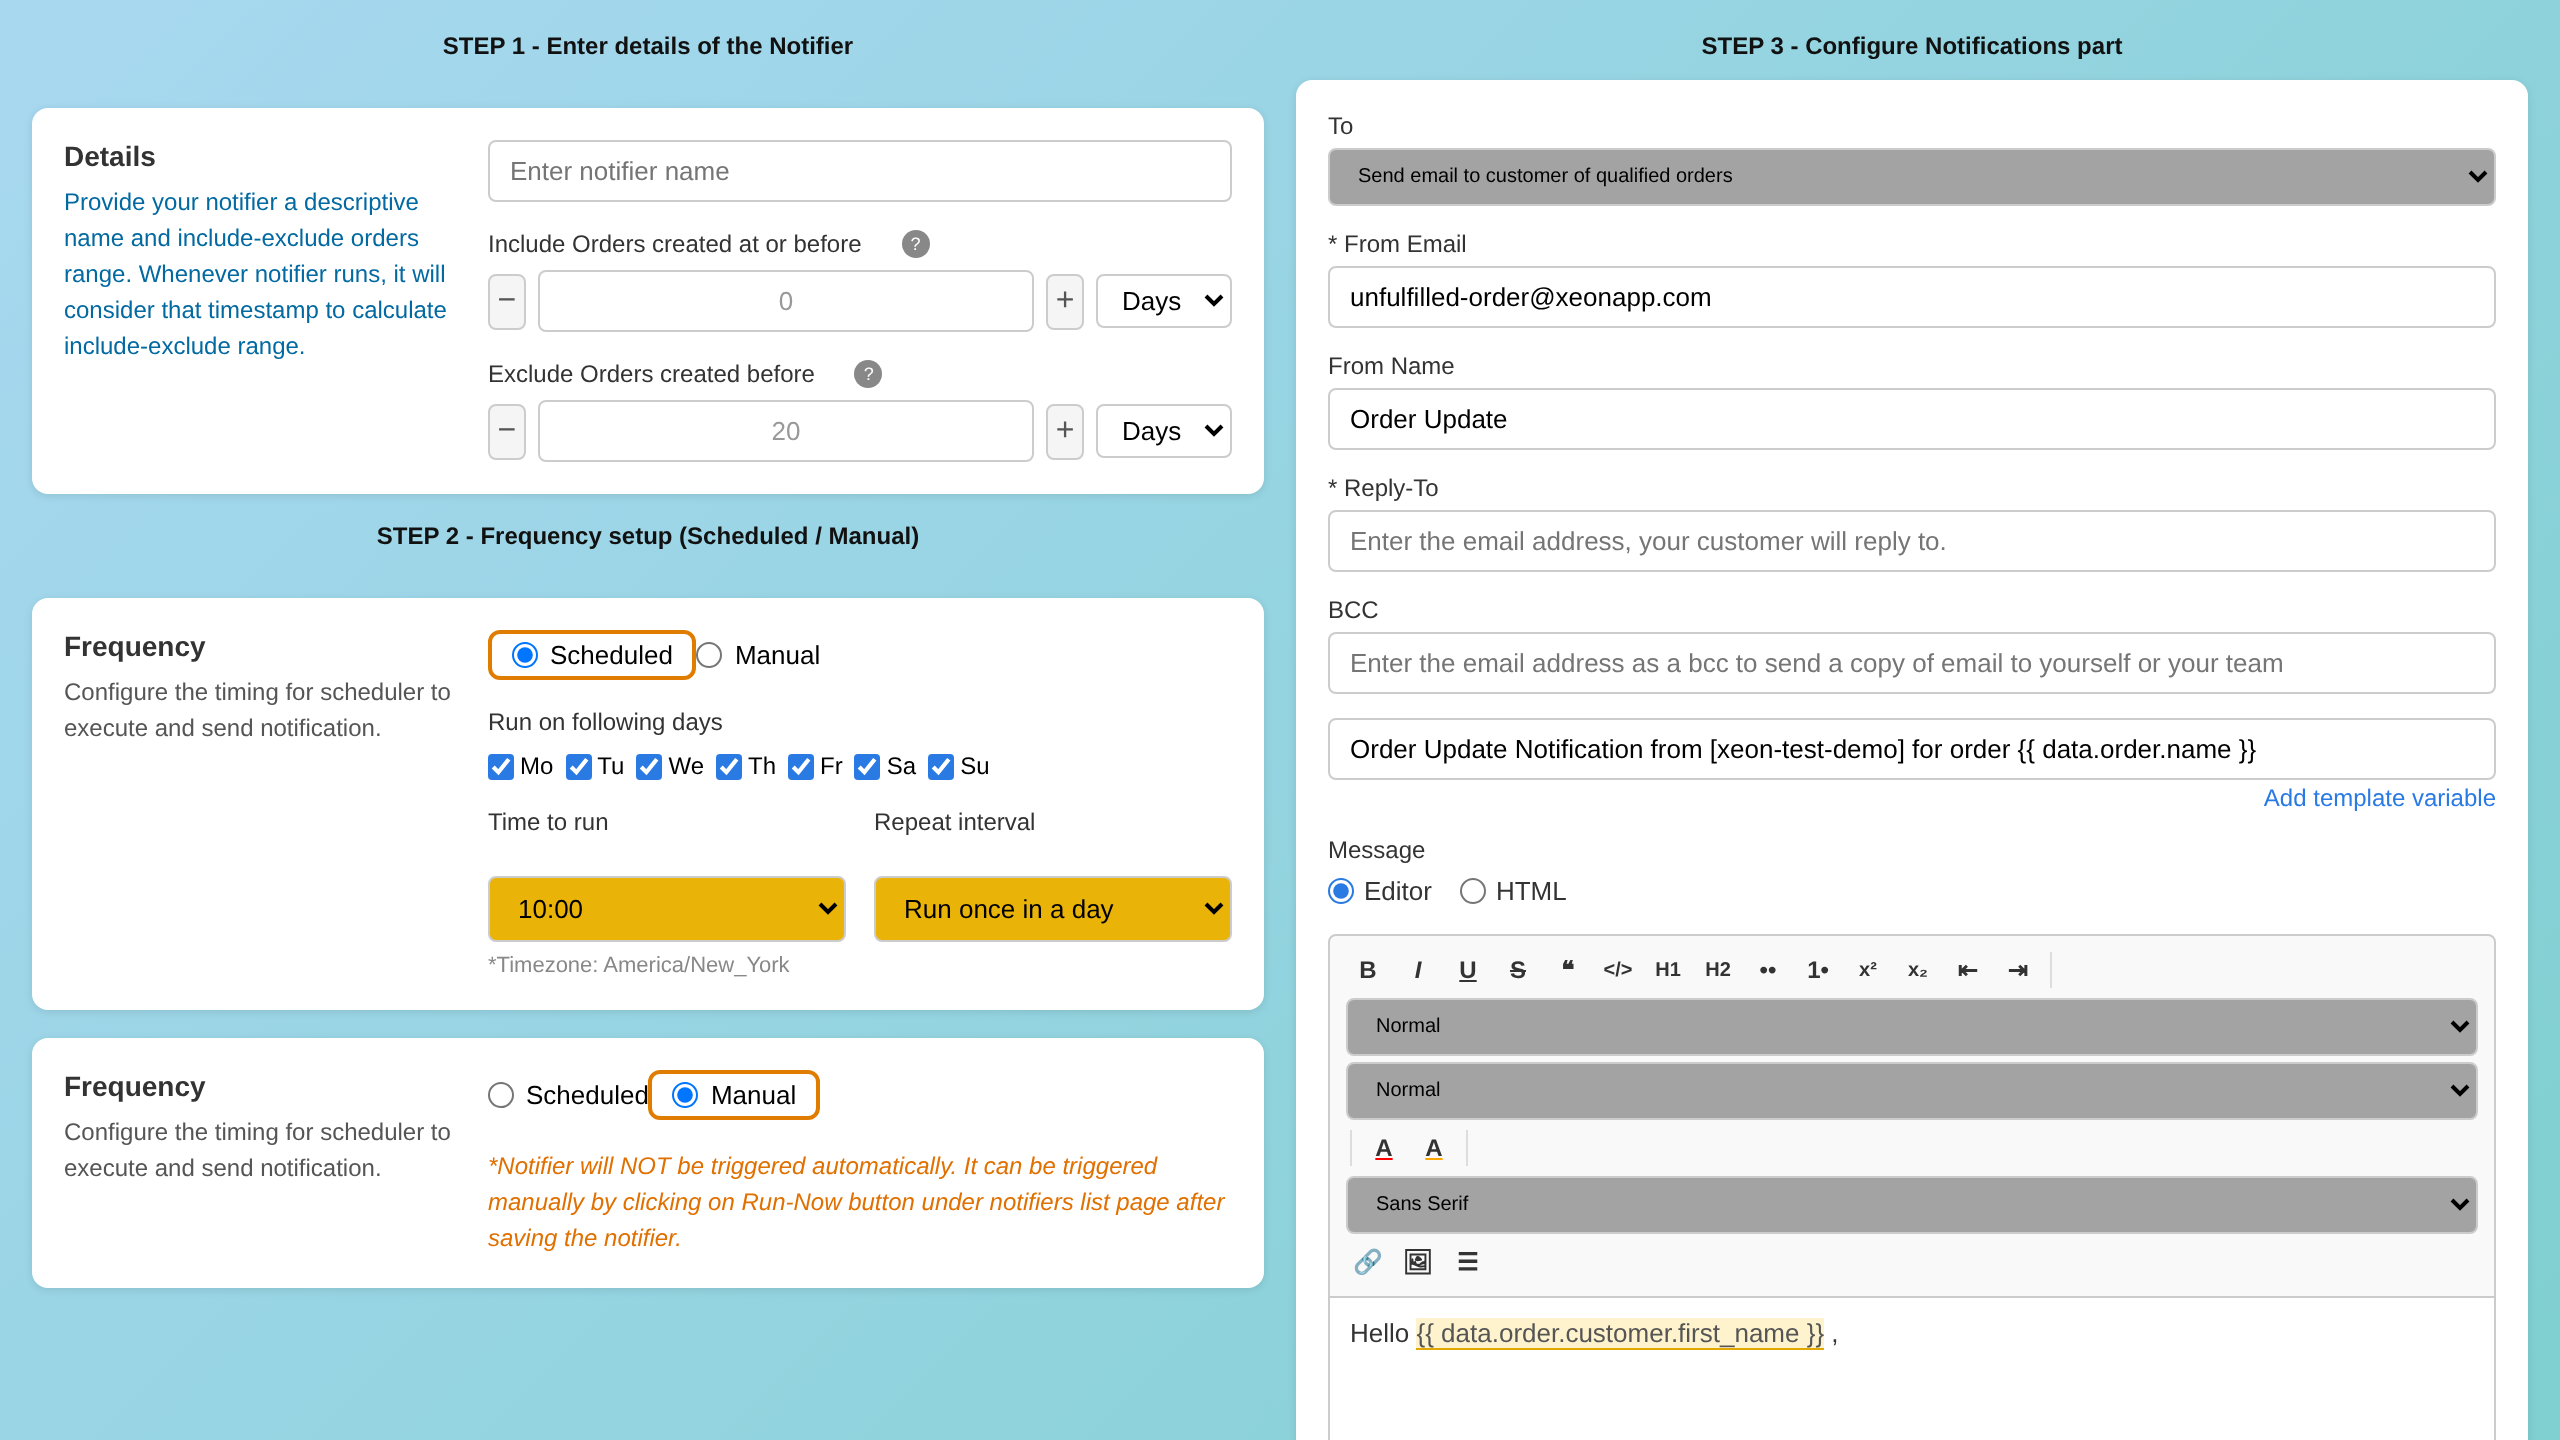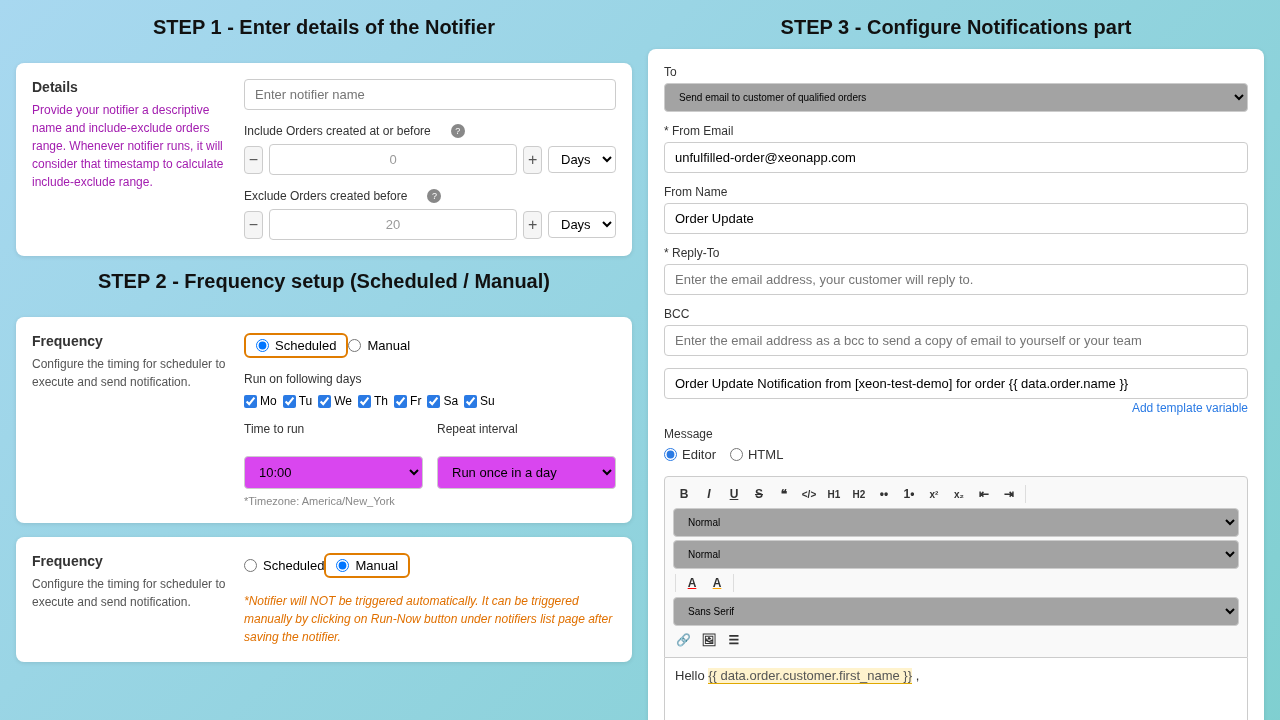--- a/index.html
+++ b/index.html
@@ -12,21 +12,21 @@
     }
     .main-layout {
       display: grid;
       grid-template-columns: 1fr 1fr;
       gap: 16px;
     }
     .left-col { display: flex; flex-direction: column; gap: 14px; }
     .right-col { }
 
     h2.step-title {
-      font-size: 20px;
+      font-size: 12px;
       font-weight: 700;
       text-align: center;
       margin-bottom: 10px;
       color: #111;
     }
 
     .card {
       background: #fff;
       border-radius: 8px;
       padding: 16px;
@@ -39,21 +39,21 @@
       gap: 12px;
     }
     .details-desc h3 {
       font-size: 14px;
       font-weight: 700;
       margin-bottom: 6px;
       color: #333;
     }
     .details-desc p {
       font-size: 12px;
-      color: #a21caf;
+      color: #0369a1;
       line-height: 1.5;
     }
     .details-form .field-label {
       font-size: 12px;
       color: #333;
       margin-bottom: 4px;
     }
     .details-form input[type="text"] {
       width: 100%;
       border: 1px solid #ccc;
@@ -185,21 +185,21 @@
       color: #333;
       display: block;
       margin-bottom: 20px;
     }
     .field-group select {
       width: 100%;
       border: 1px solid #ccc;
       border-radius: 4px;
       padding: 7px 10px;
       font-size: 13px;
-      background: #d946ef;
+      background: #eab308;
       cursor: pointer;
       appearance: auto;
     }
     .timezone-note {
       font-size: 11px;
       color: #888;
       margin-top: 6px;
     }
     .manual-note {
       font-size: 12px;

